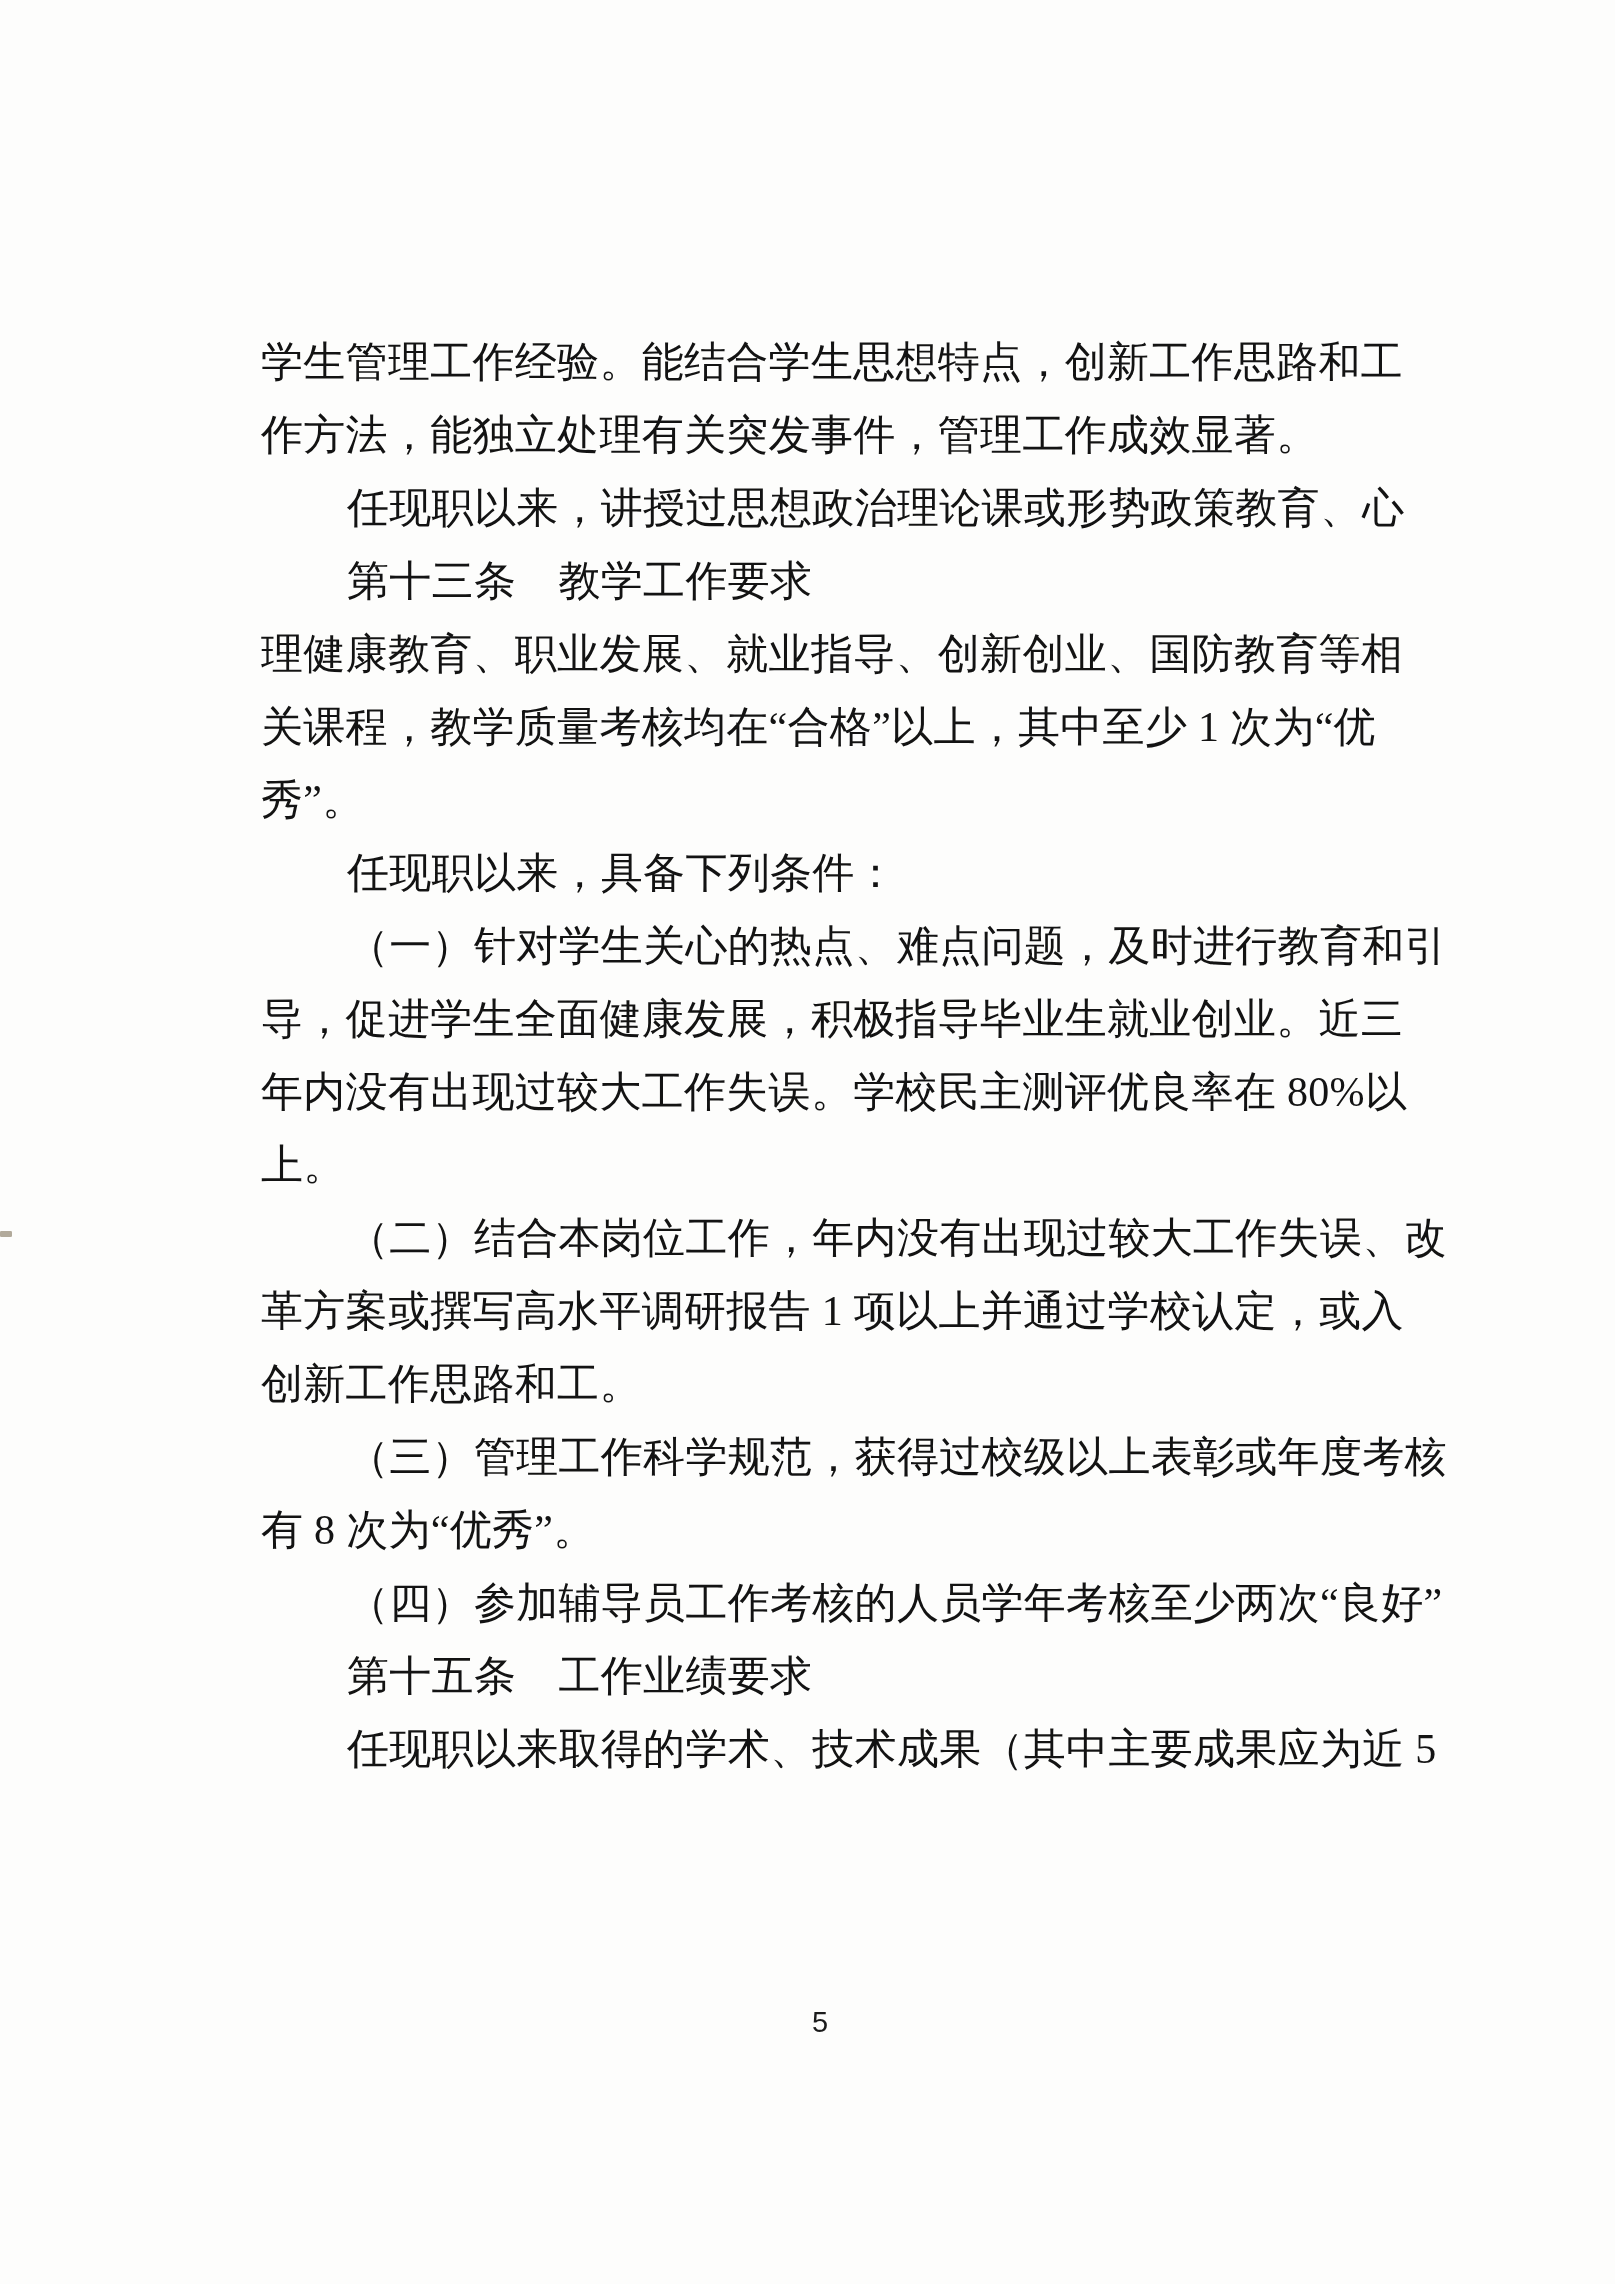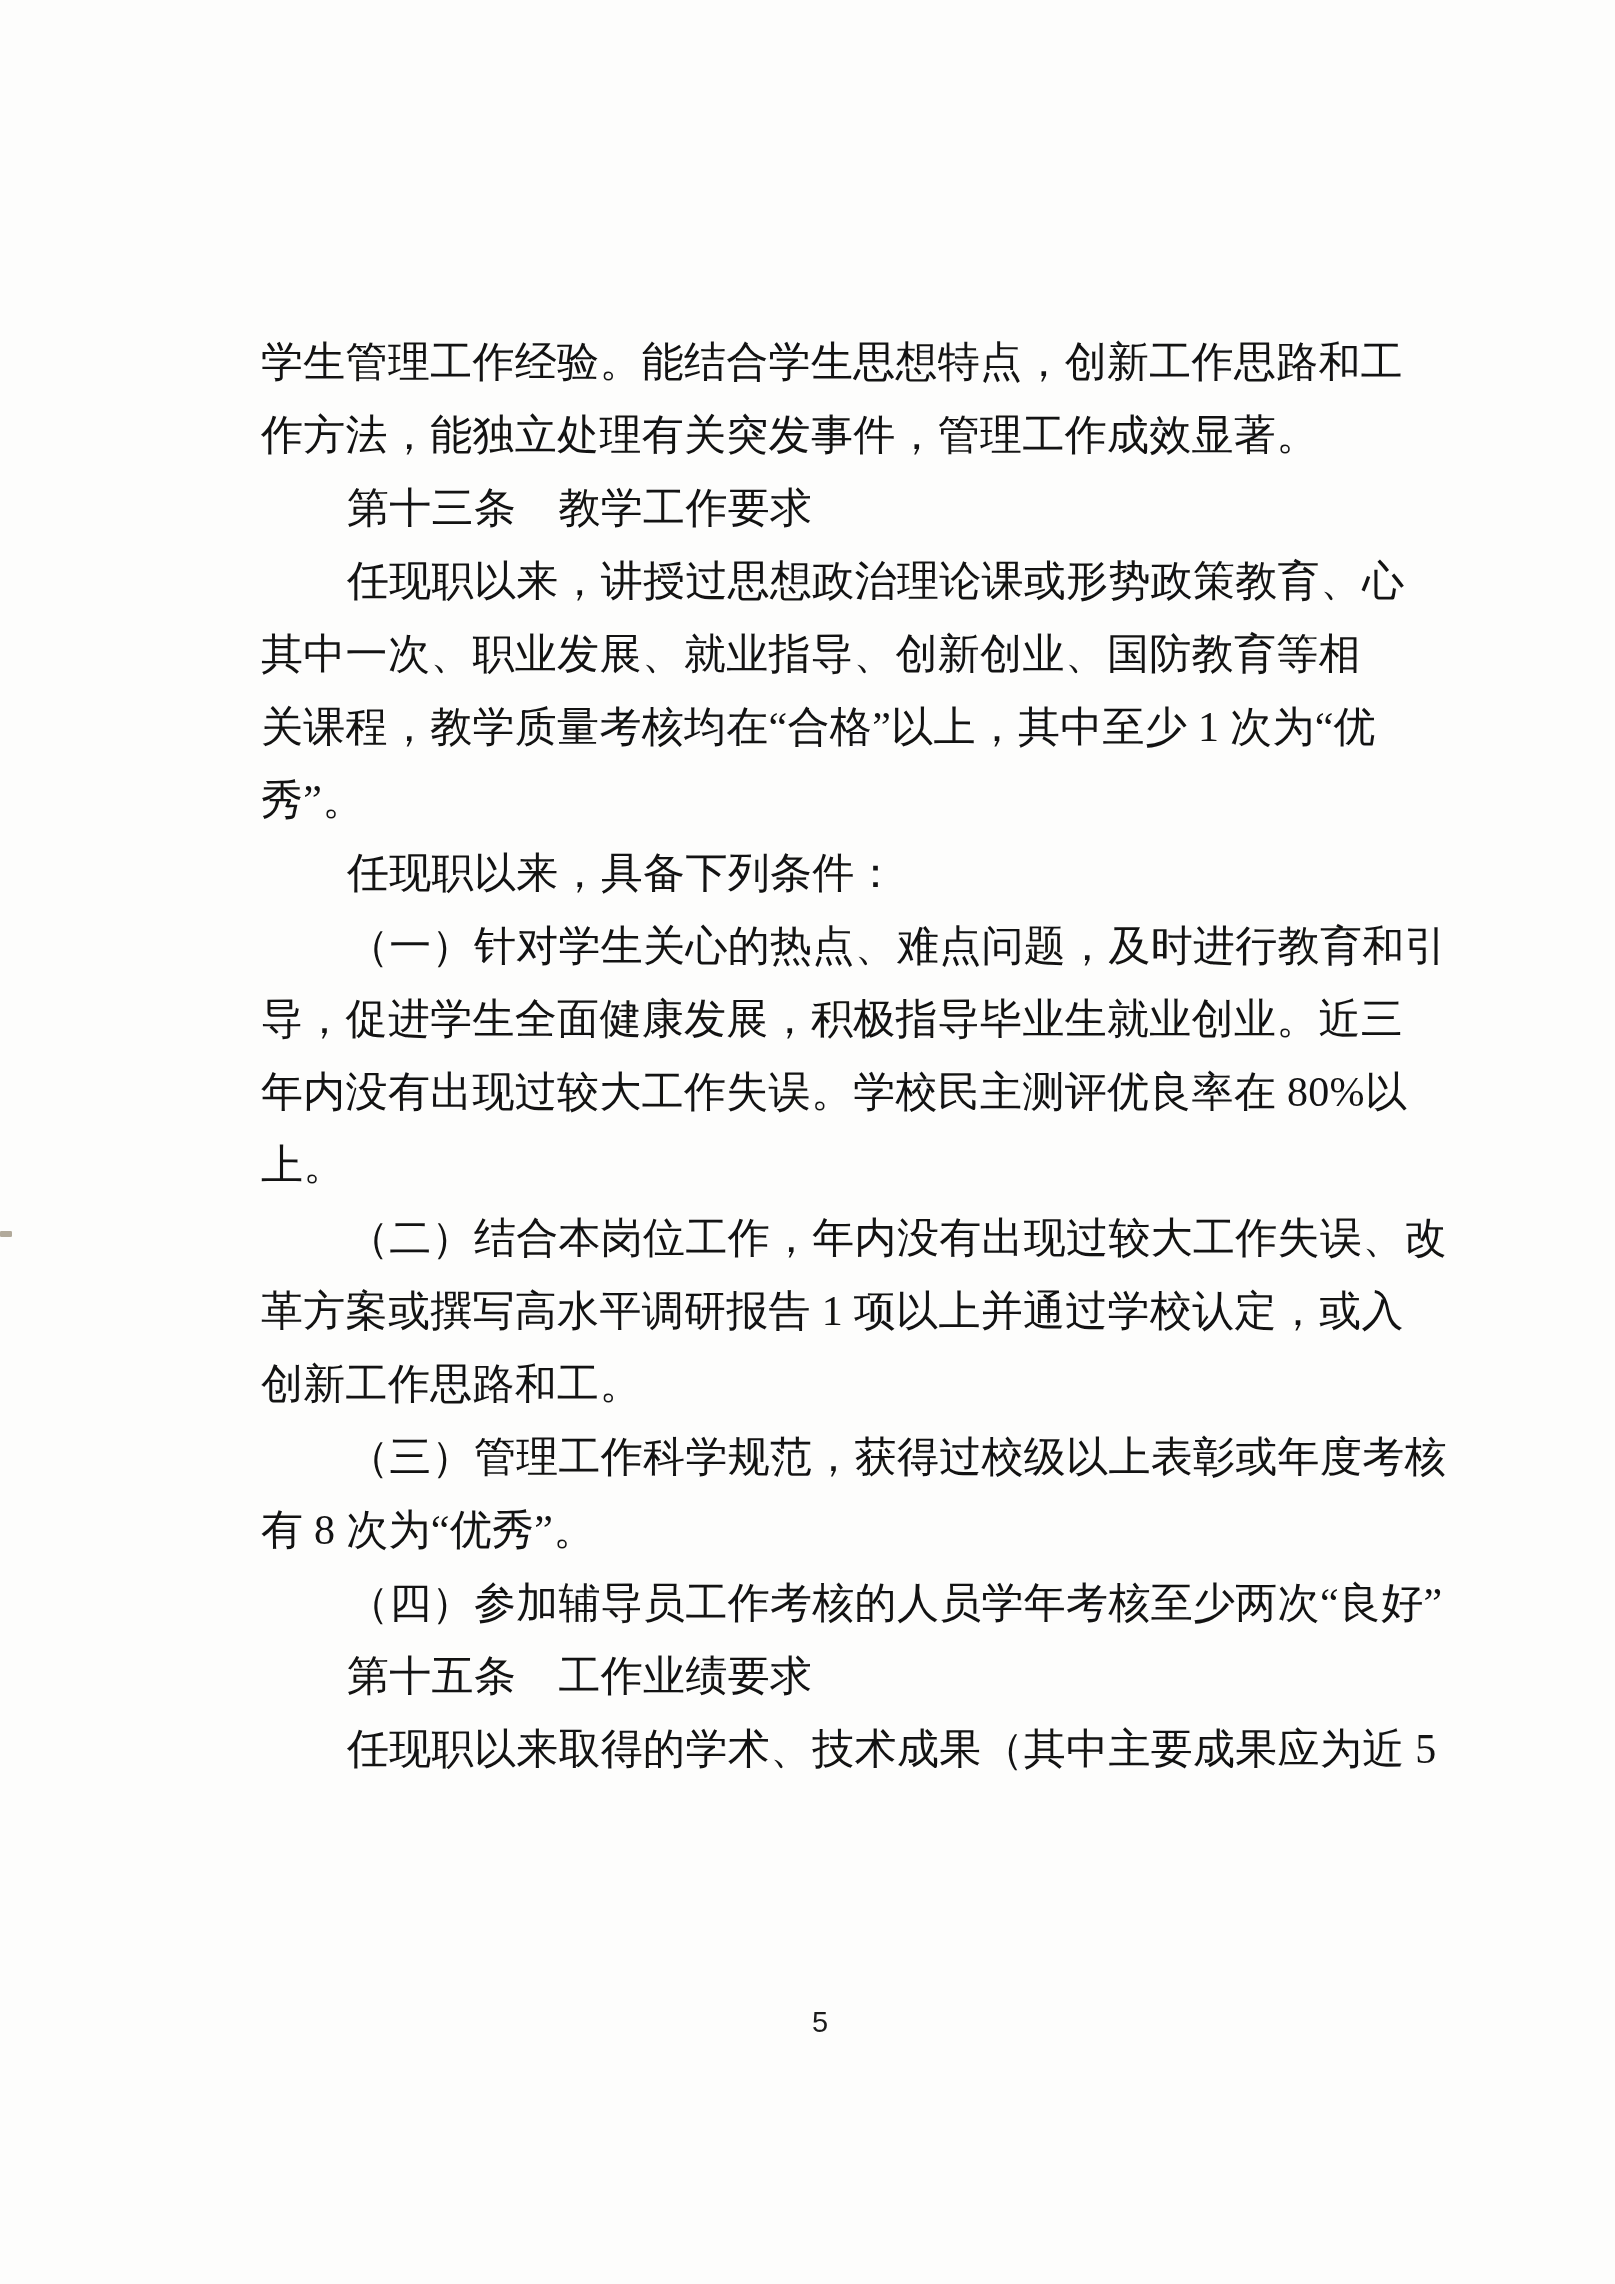--- a/index.html
+++ b/index.html
@@ -55,23 +55,23 @@
   }
 </style>
 </head>
 <body>
 
 <div class="page">
 
   <div class="text-block">
     <div class="line">学生管理工作经验。能结合学生思想特点，创新工作思路和工</div>
     <div class="line">作方法，能独立处理有关突发事件，管理工作成效显著。</div>
+    <div class="line indent">任现职以来，讲授过思想政治理论课或形势政策教育、心</div>
     <div class="line indent">第十三条　教学工作要求</div>
-    <div class="line indent">任现职以来，讲授过思想政治理论课或形势政策教育、心</div>
-    <div class="line">其中一次、职业发展、就业指导、创新创业、国防教育等相</div>
+    <div class="line">理健康教育、职业发展、就业指导、创新创业、国防教育等相</div>
     <div class="line">关课程，教学质量考核均在“合格”以上，其中至少 1 次为“优</div>
     <div class="line">秀”。</div>
     <div class="line indent">任现职以来，具备下列条件：</div>
     <div class="line indent">（一）针对学生关心的热点、难点问题，及时进行教育和引</div>
     <div class="line">导，促进学生全面健康发展，积极指导毕业生就业创业。近三</div>
     <div class="line">年内没有出现过较大工作失误。学校民主测评优良率在 80%以</div>
     <div class="line">上。</div>
     <div class="line indent">（二）结合本岗位工作，年内没有出现过较大工作失误、改</div>
     <div class="line">革方案或撰写高水平调研报告 1 项以上并通过学校认定，或入</div>
     <div class="line">创新工作思路和工。</div>

